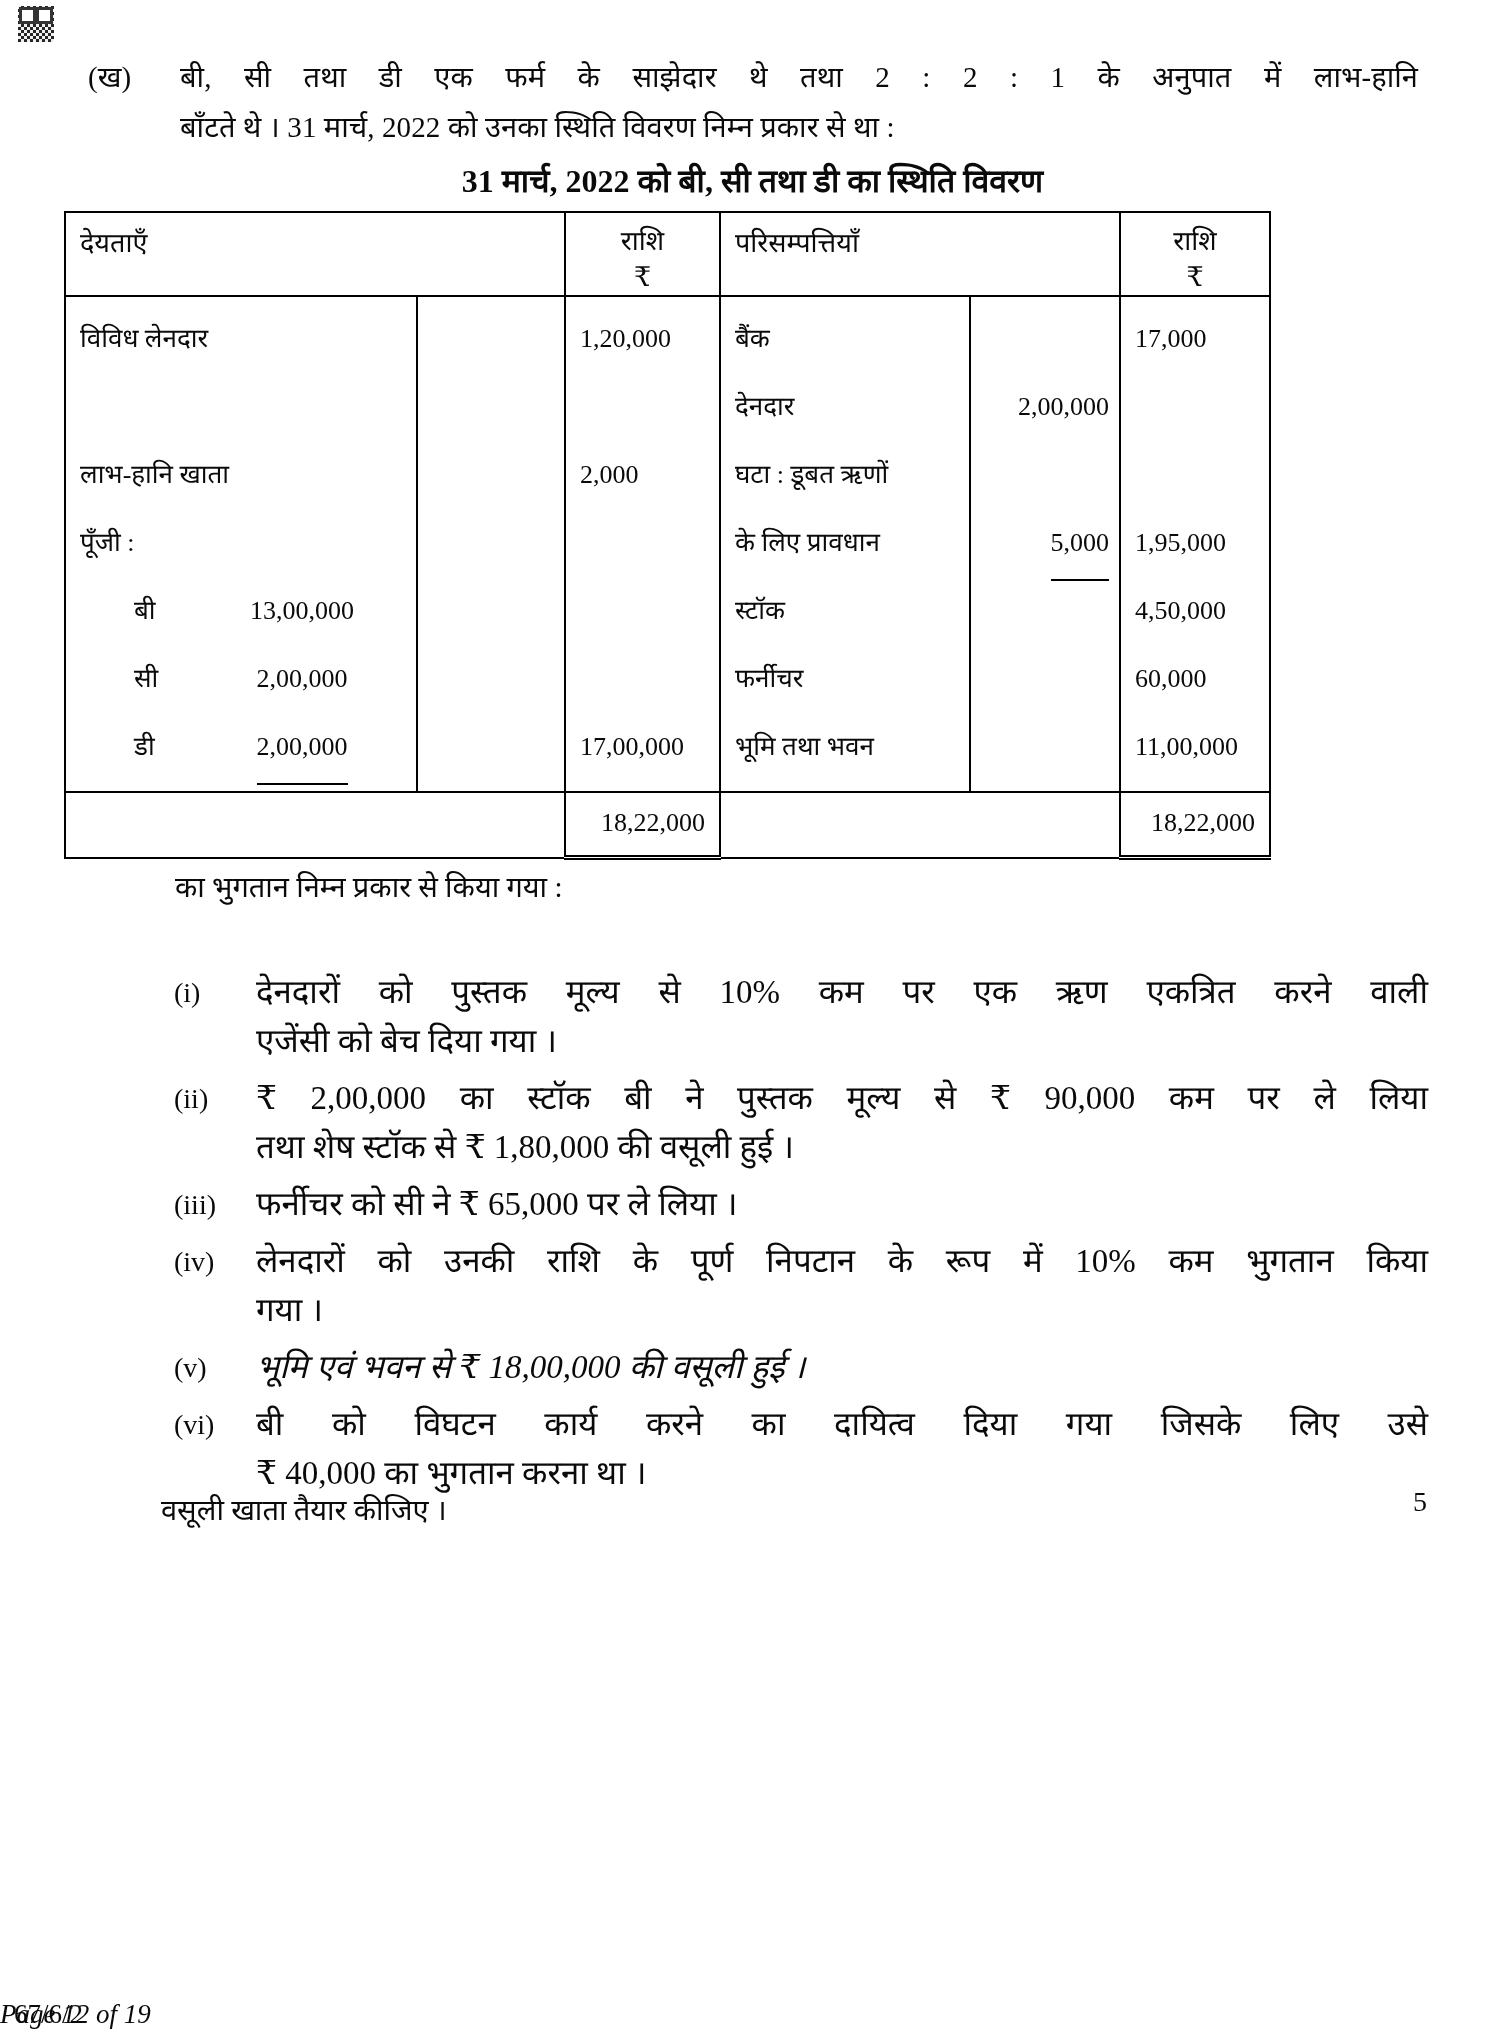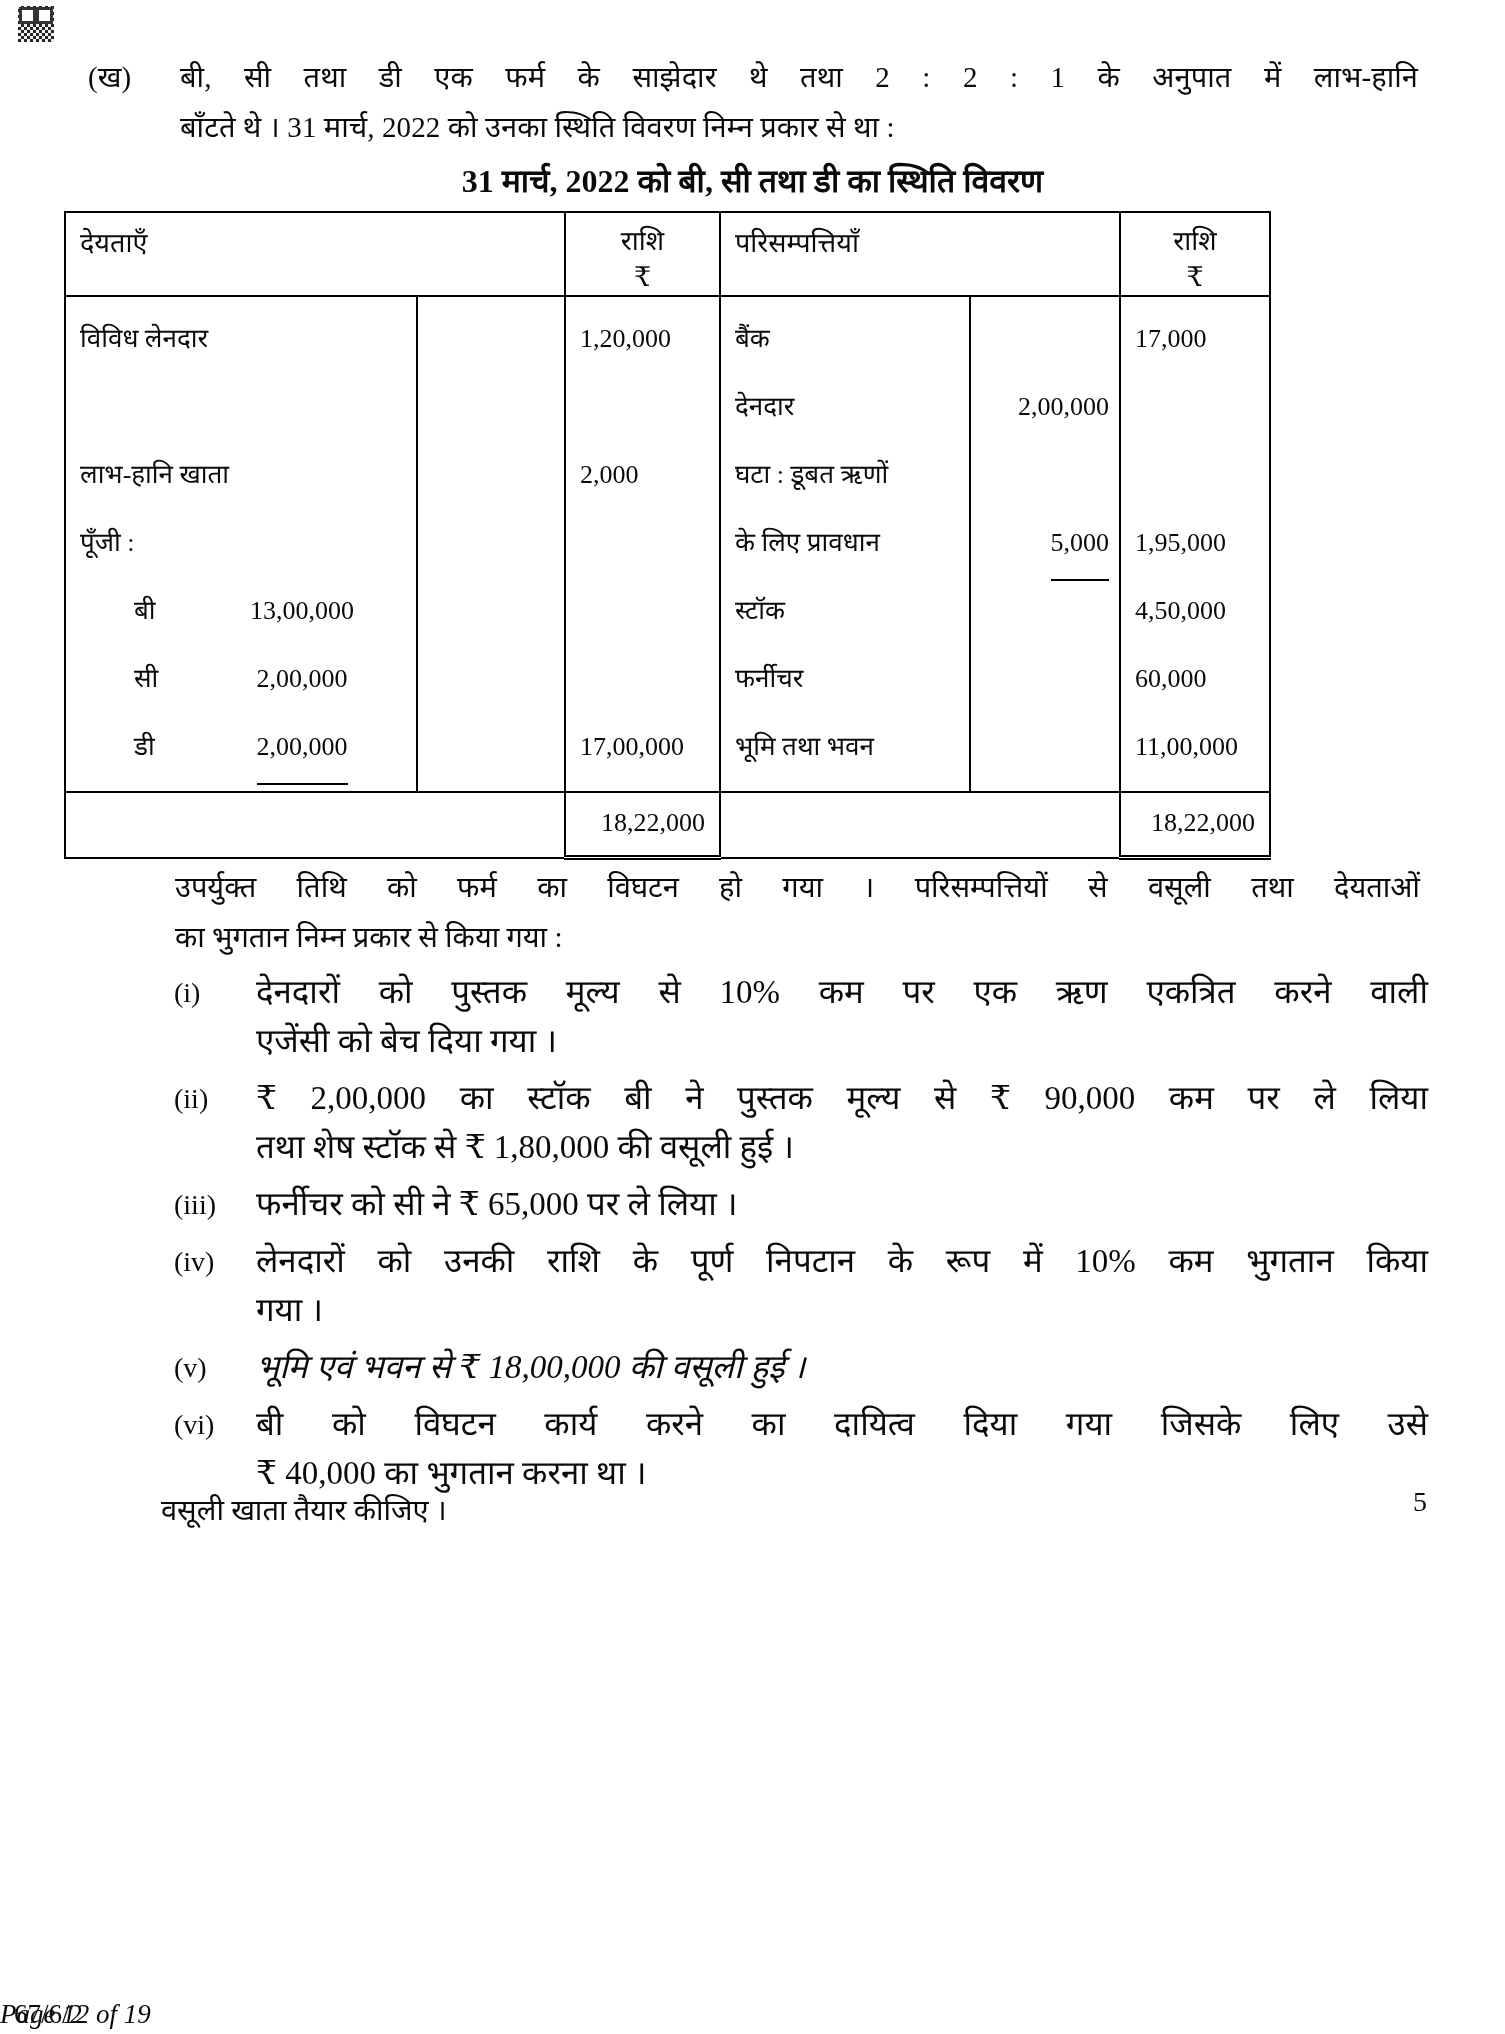--- a/index.html
+++ b/index.html
@@ -339,21 +339,20 @@
         <td class="total-cell total-blank" colspan="2"></td>
         <td class="total-cell dbl-bottom">18,22,000</td>
         <td class="total-cell total-blank" colspan="2"></td>
         <td class="total-cell dbl-bottom">18,22,000</td>
       </tr>
     </tbody>
       </table>
   </div>
 
   <div class="lower">
-    <p>उपर्युक्त तिथि को फर्म का विघटन हो गया । परिसम्पत्तियों से वसूली तथा देयताओं</p>
     <p class="last-left">का भुगतान निम्न प्रकार से किया गया :</p>
   </div>
 
   <div class="items">
 
     <div class="item">
       <div class="item-num">(i)</div>
       <div style="flex:1;">
         <div class="item-body">देनदारों को पुस्तक मूल्य से 10% कम पर एक ऋण एकत्रित करने वाली</div>
         <div class="item-body one-line">एजेंसी को बेच दिया गया ।</div>

